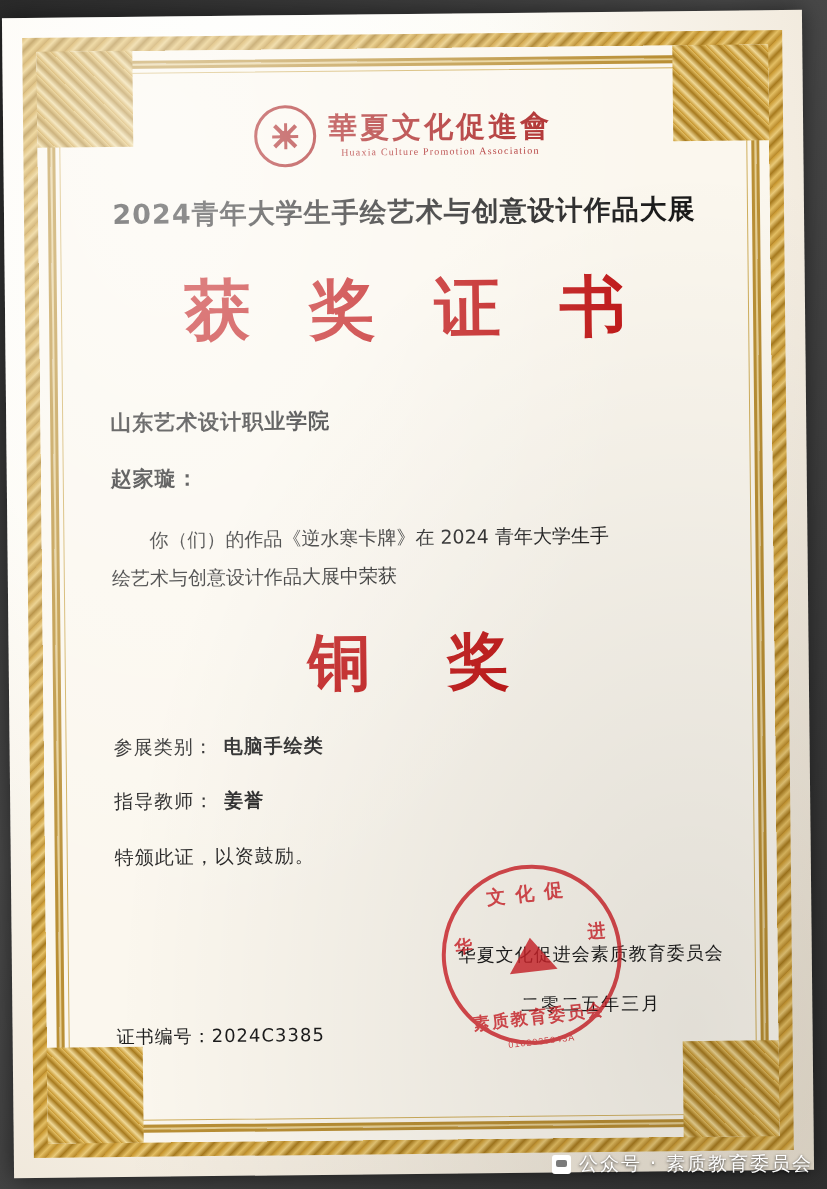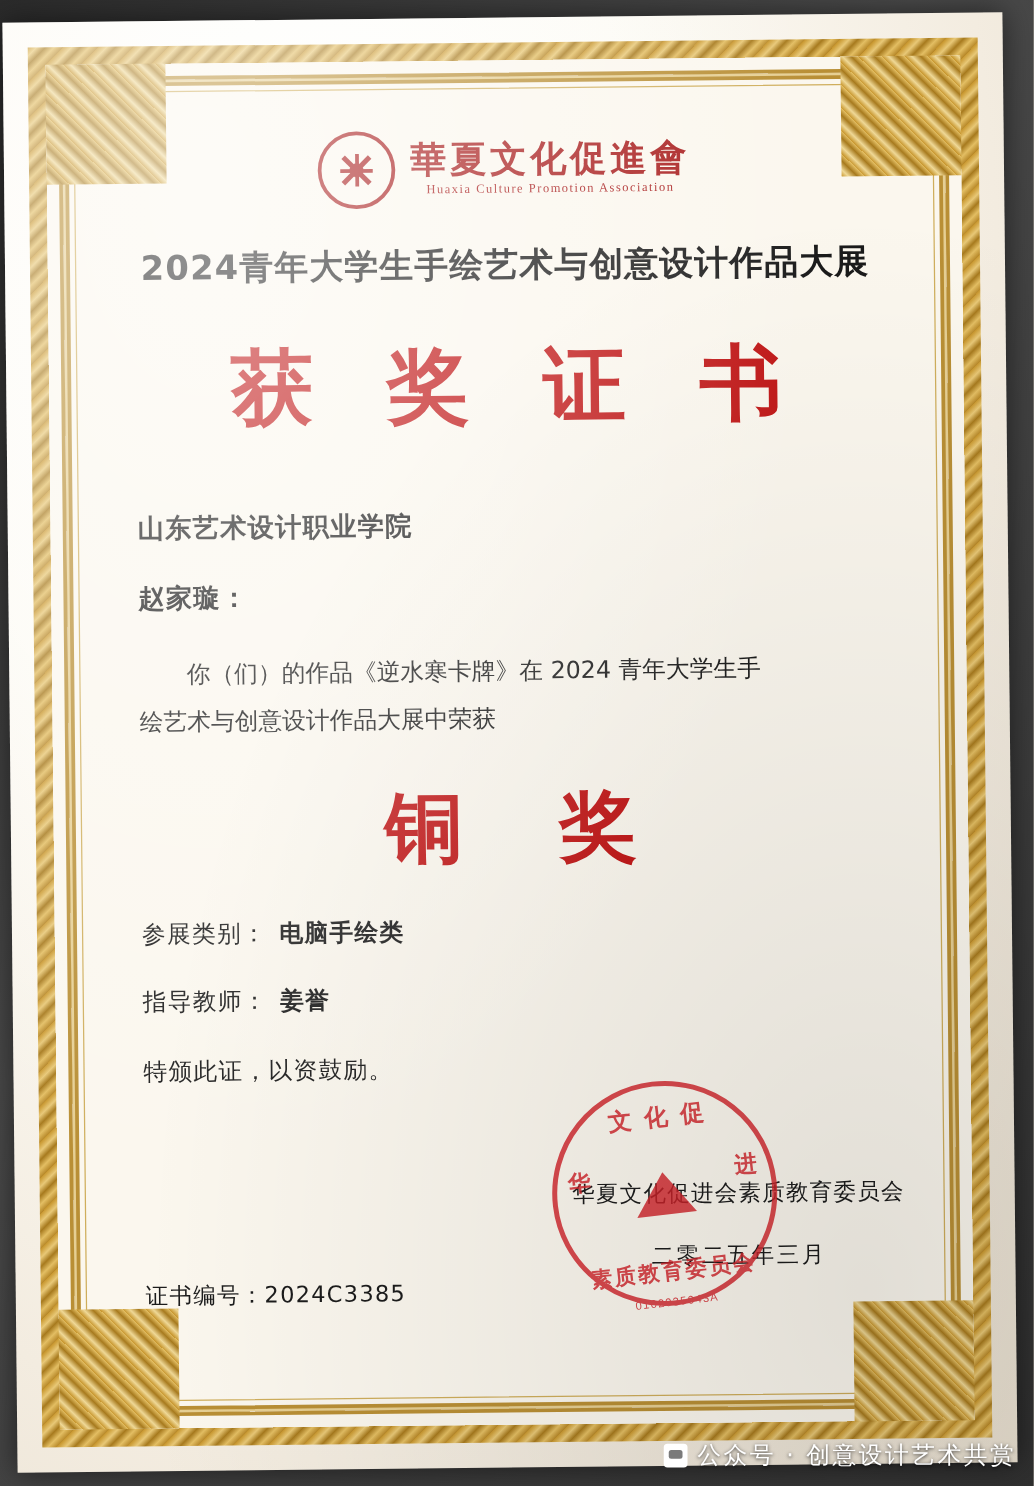--- a/index.html
+++ b/index.html
@@ -421,15 +421,15 @@
       <div class="cert-no">
         <span>证书编号：</span><span>2024C3385</span>
       </div>
 
     </div>
     <div class="texture"></div>
   </div>
 
   <div class="watermark">
     <span class="wm-icon"></span>
-    <span>公众号 · 创意设计艺术共赏</span>
+    <span>公众号 · 素质教育委员会</span>
   </div>
 </div>
 
 </body></html>

